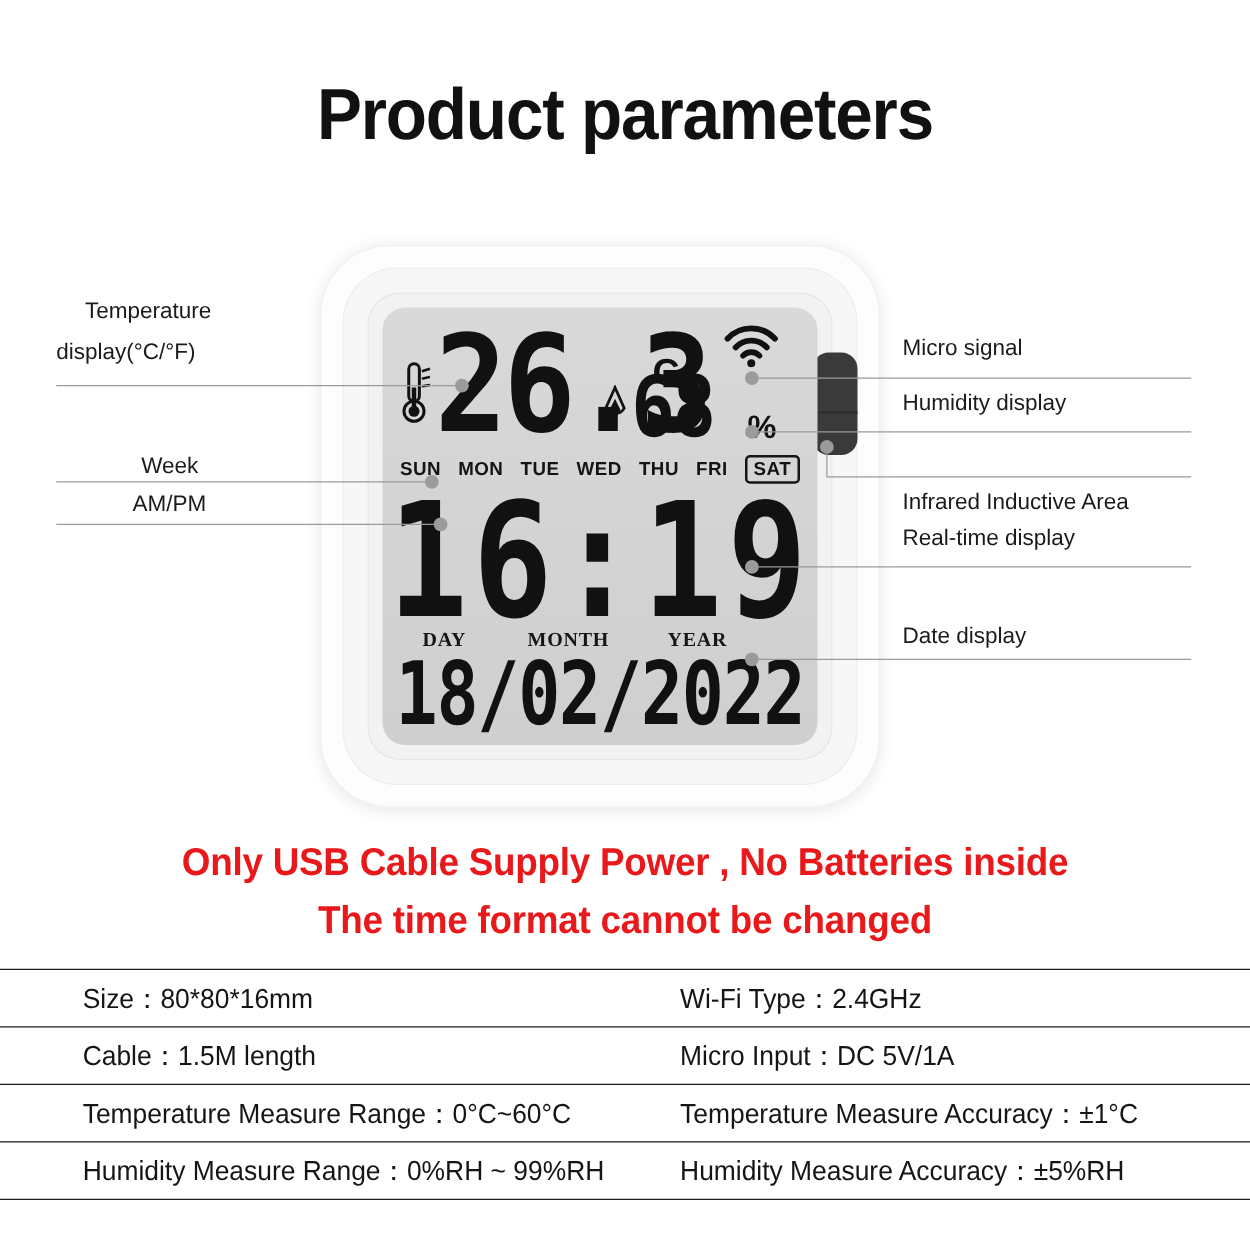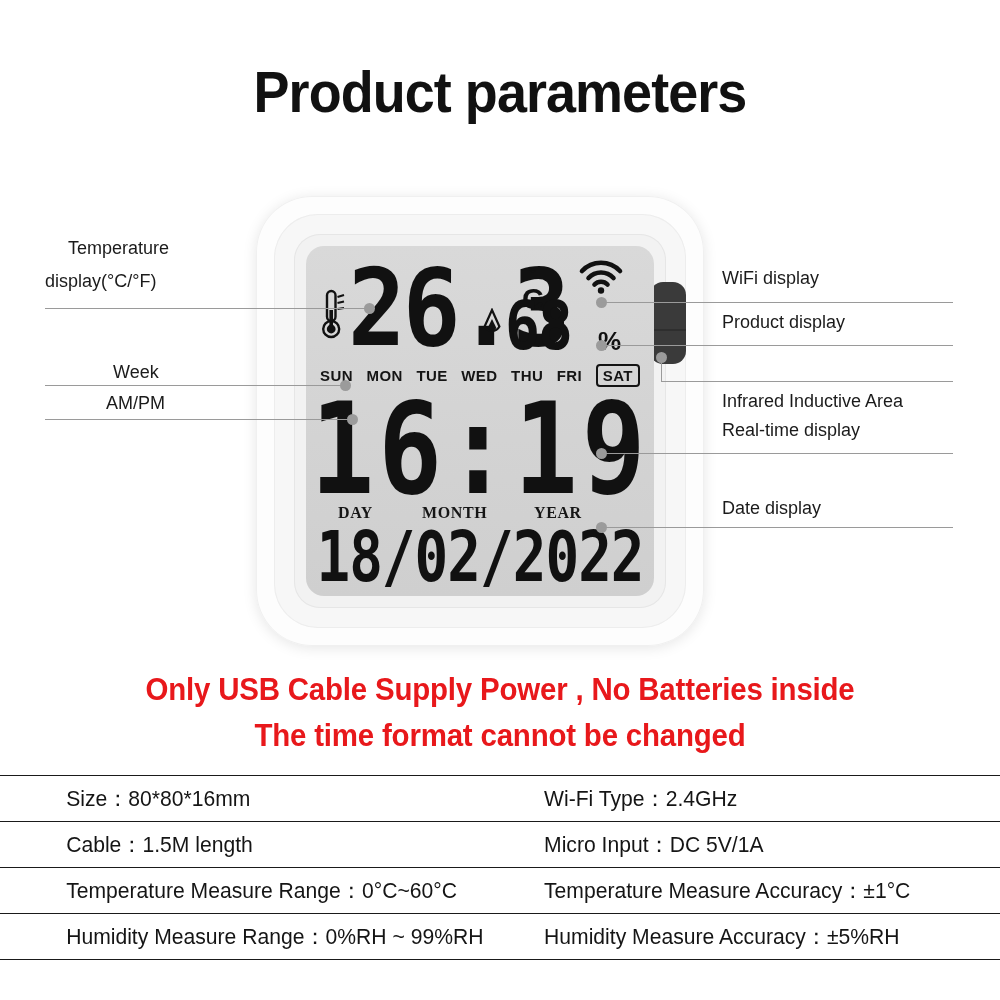--- a/index.html
+++ b/index.html
@@ -230,25 +230,25 @@
     <div class="callout-label" style="left:113px;top:202px;">Week</div>
     <div class="lead-line" style="left:45px;top:225px;width:303px;"></div>
     <div class="lead-dot" style="left:340px;top:220px;"></div>
 
     <div class="callout-label" style="left:106px;top:233px;">AM/PM</div>
     <div class="lead-line" style="left:45px;top:259px;width:310px;"></div>
     <div class="lead-dot" style="left:347px;top:254px;"></div>
 
     <div class="lead-dot" style="left:596px;top:137px;"></div>
     <div class="lead-line" style="left:601px;top:142px;width:352px;"></div>
-    <div class="callout-label" style="left:722px;top:108px;">WiFi display</div>
+    <div class="callout-label" style="left:722px;top:108px;">Micro signal</div>
 
     <div class="lead-dot" style="left:596px;top:180px;"></div>
     <div class="lead-line" style="left:601px;top:185px;width:352px;"></div>
-    <div class="callout-label" style="left:722px;top:152px;">Product display</div>
+    <div class="callout-label" style="left:722px;top:152px;">Humidity display</div>
 
     <div class="lead-dot" style="left:656px;top:192px;"></div>
     <div class="lead-vert" style="left:661px;top:197px;height:24px;"></div>
     <div class="lead-line" style="left:661px;top:221px;width:292px;"></div>
     <div class="callout-label" style="left:722px;top:195px;margin-top:36px;">Infrared Inductive Area</div>
 
     <div class="lead-dot" style="left:596px;top:288px;"></div>
     <div class="lead-line" style="left:601px;top:293px;width:352px;"></div>
     <div class="callout-label" style="left:722px;top:260px;">Real-time display</div>
 

